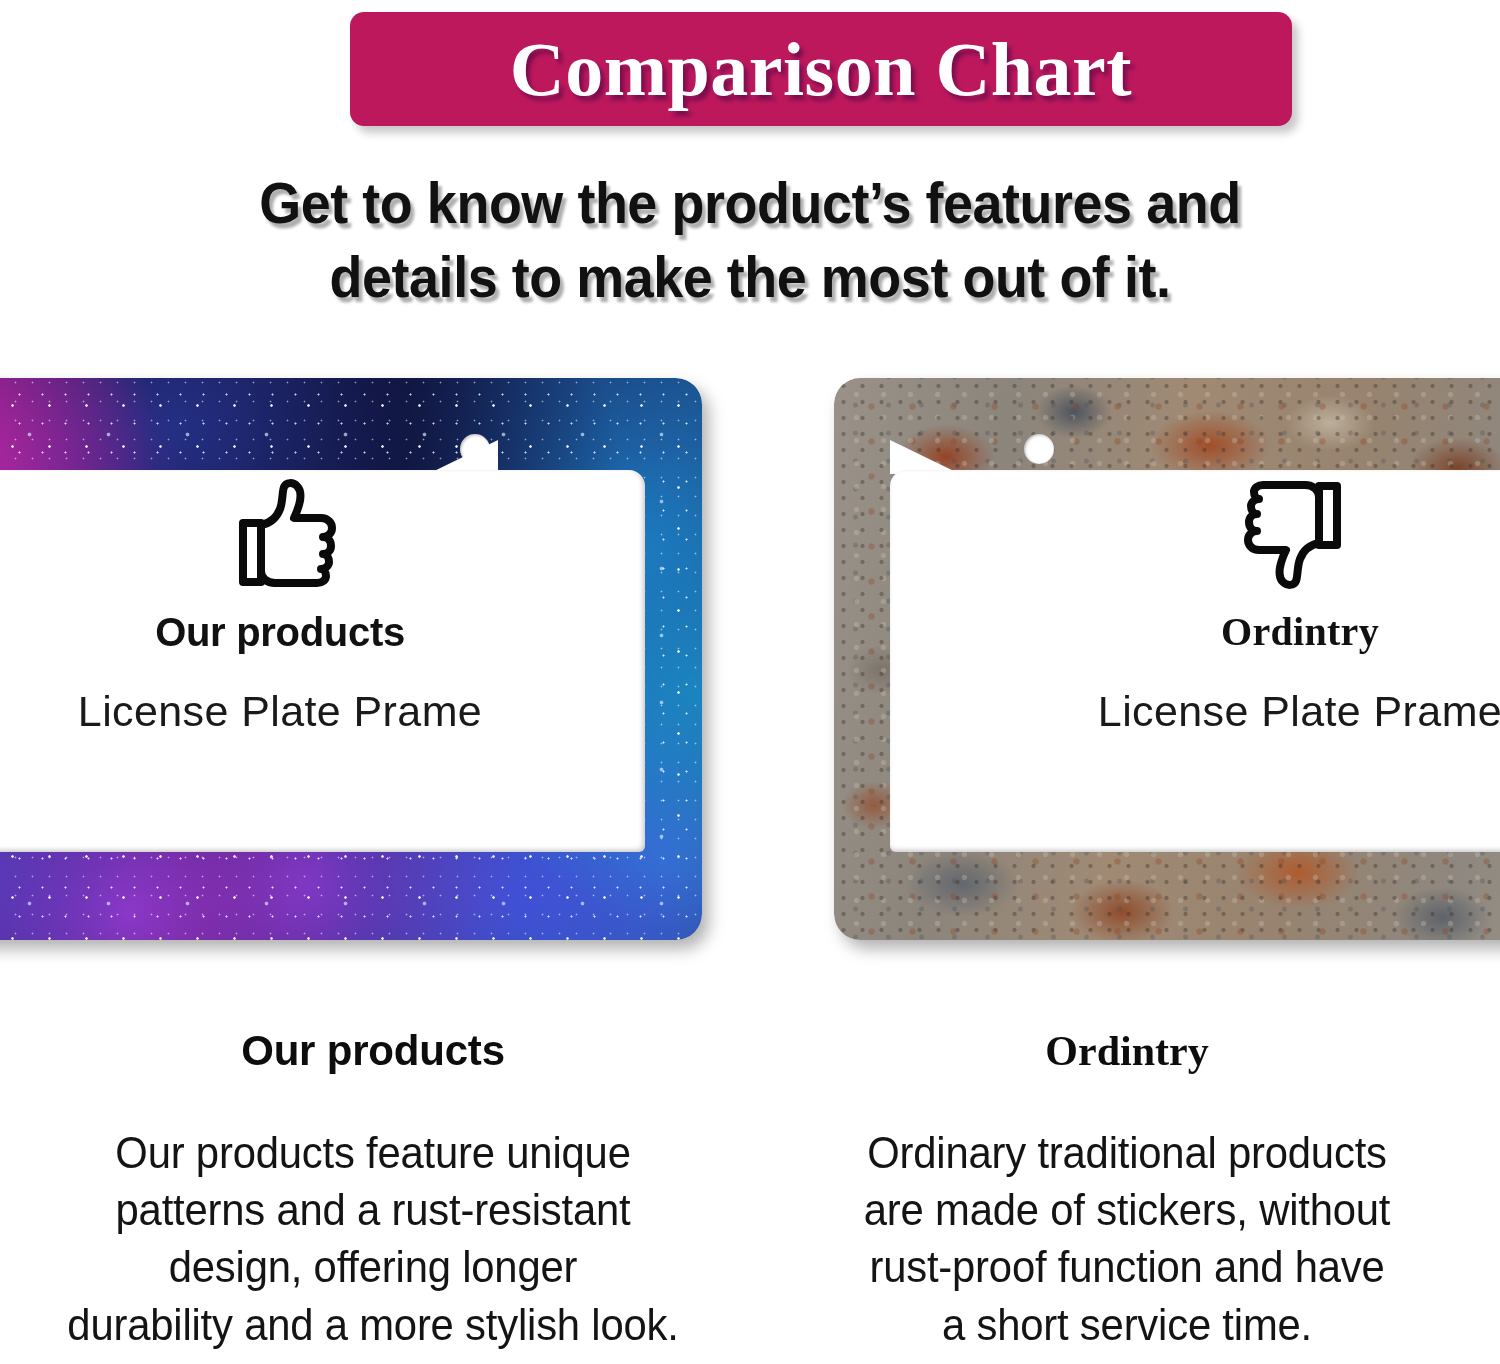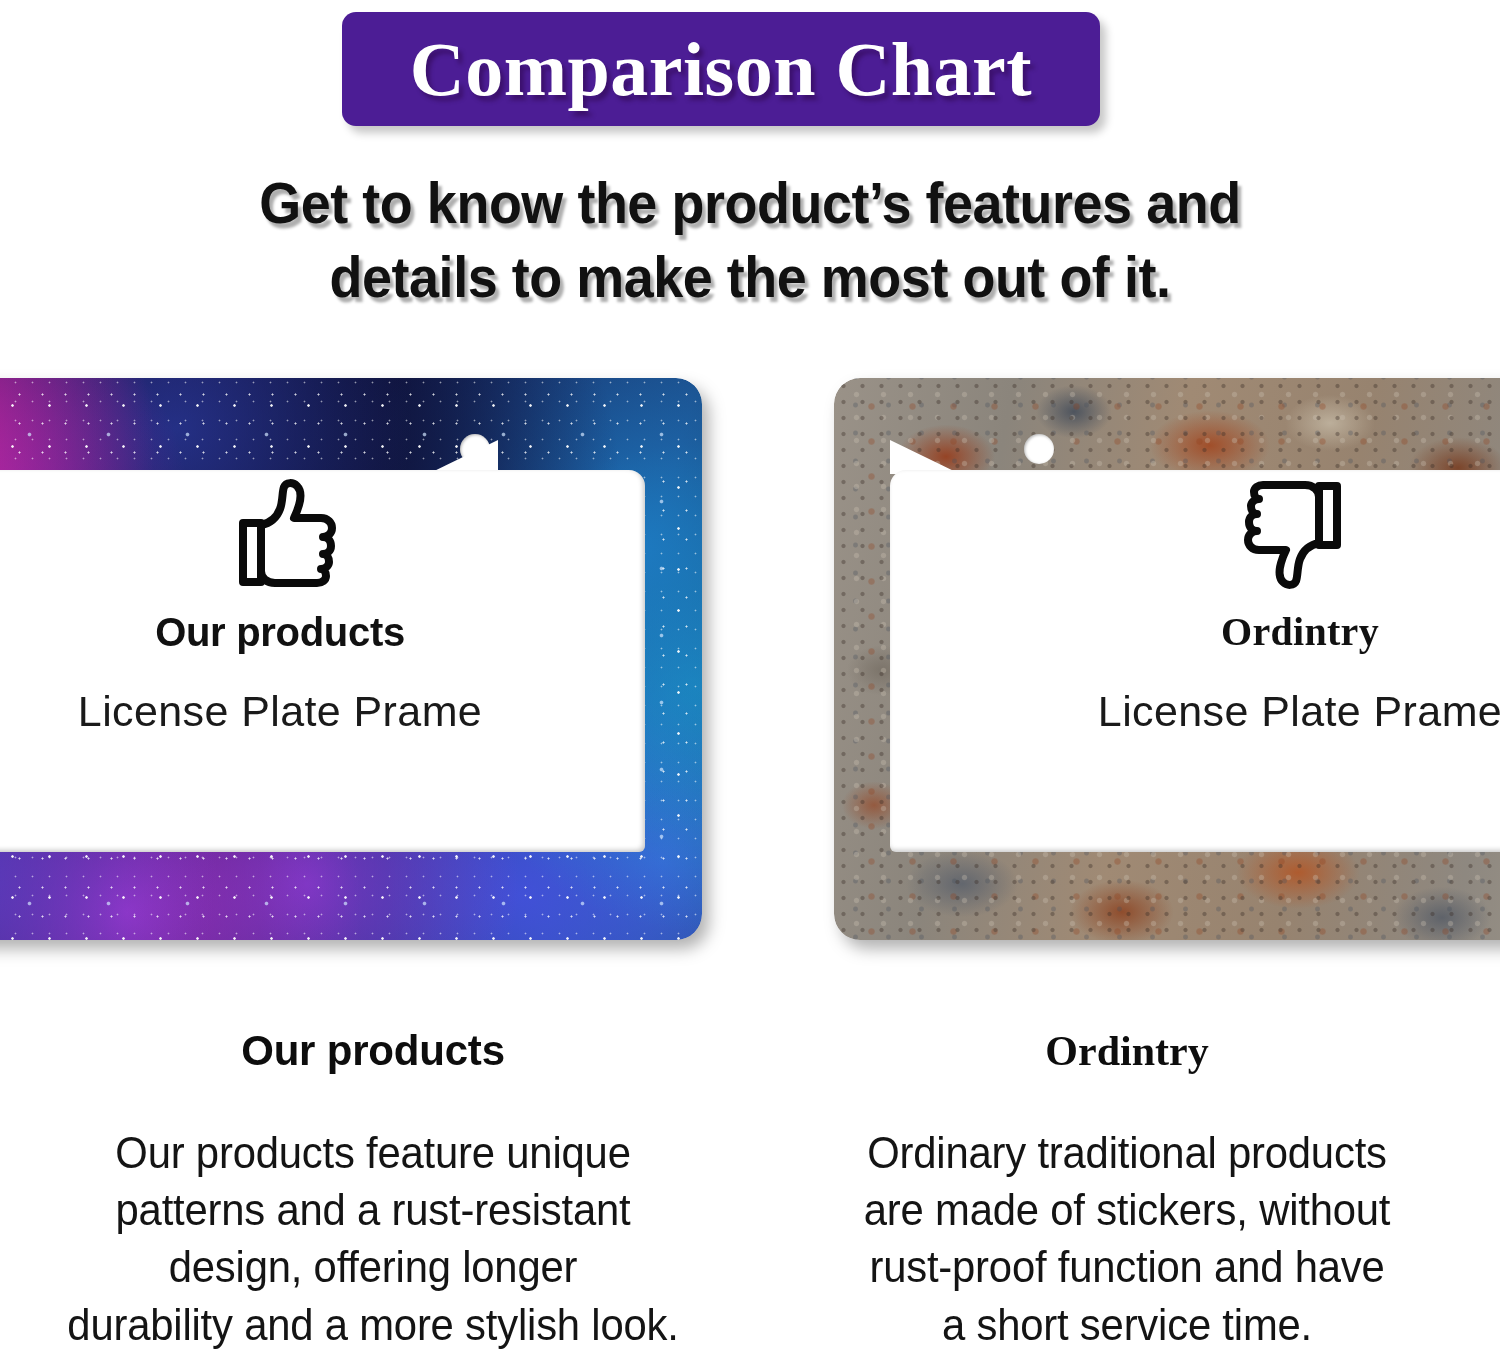--- a/index.html
+++ b/index.html
@@ -12,25 +12,25 @@
     height: 1364px;
     position: relative;
     overflow: hidden;
     font-family: "Liberation Sans", sans-serif;
     background: #ffffff;
   }
 
   
   #title-banner {
     position: absolute;
-    left: 342px;
+    left: 350px;
     top: 12px;
-    width: 758px;
+    width: 942px;
     height: 114px;
-    background: #4c1d95;
+    background: #be185d;
     border-radius: 14px;
     box-shadow: 6px 7px 9px rgba(0,0,0,0.22);
     display: flex;
     align-items: center;
     justify-content: center;
   }
   #title-banner-text {
     font-family: "Liberation Serif", serif;
     font-weight: bold;
     font-size: 76px;

